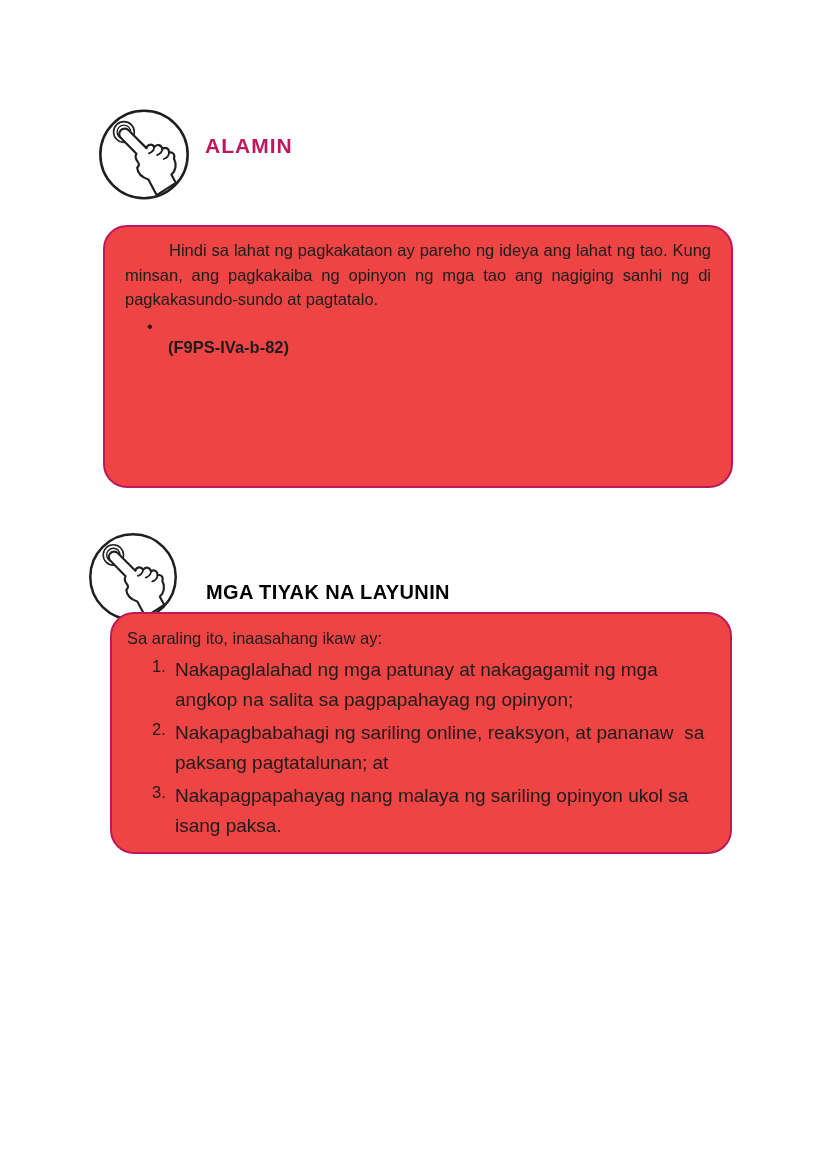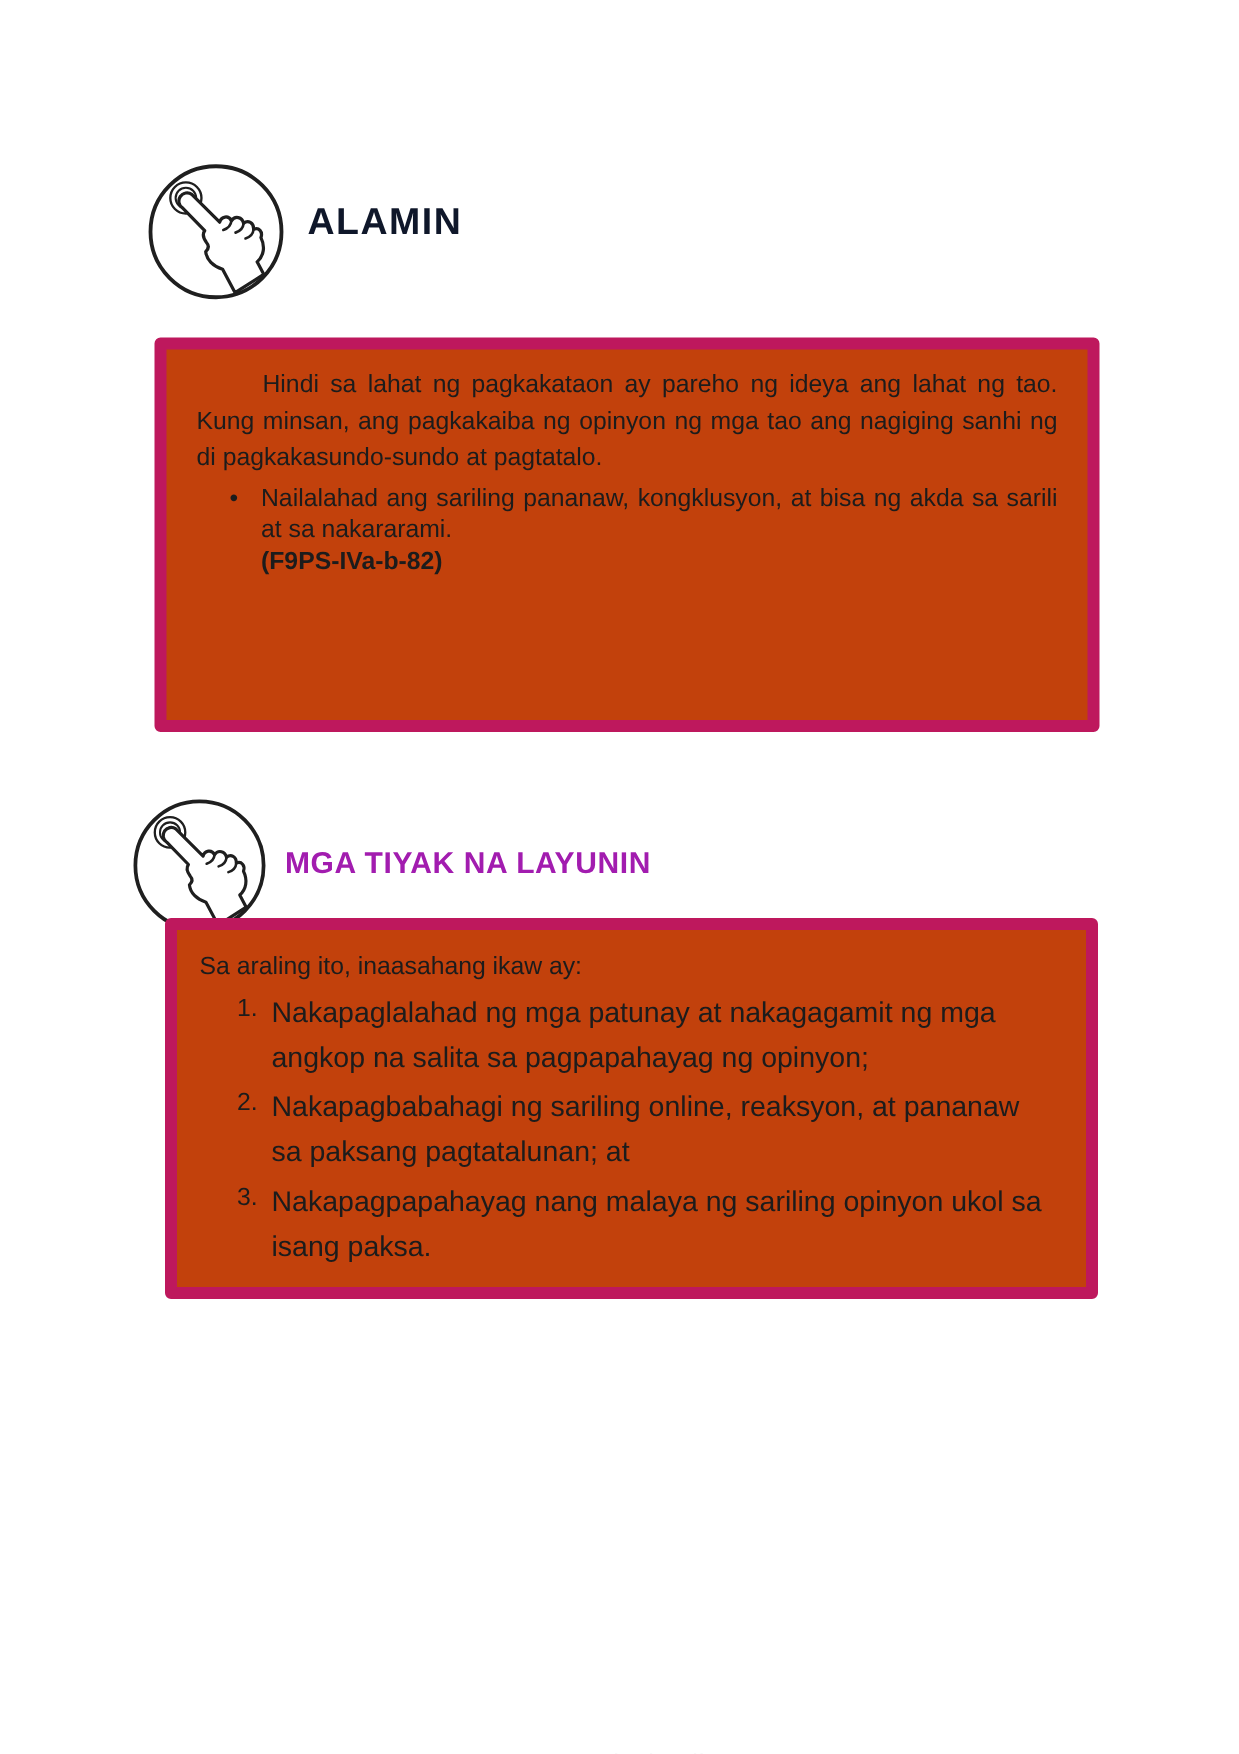--- a/index.html
+++ b/index.html
@@ -7,33 +7,33 @@
     position:relative;
     width:826px;height:1169px;
     background:#ffffff;
     font-family:"Liberation Sans", sans-serif;
     color:#1c1c1c;
     overflow:hidden;
   }
   .section-icon{position:absolute;}
   .heading1{
     position:absolute;left:205px;top:133px;
-    font-size:25px;font-weight:bold;letter-spacing:1px;
-    color:#0f172a;line-height:1.2;margin:0;
+    font-size:21px;font-weight:bold;letter-spacing:1px;
+    color:#be185d;line-height:1.2;margin:0;
   }
   .heading2{
     position:absolute;left:190px;top:564px;
     font-size:20px;font-weight:bold;letter-spacing:0.4px;
-    color:#a21caf;line-height:1.2;margin:0;
+    color:#000000;line-height:1.2;margin:16px;
   }
   .rbox{
     position:absolute;
-    background:#c2410c;
-    border:8px solid #be185d;
-    border-radius:4px;
+    background:#ef4444;
+    border:2px solid #be185d;
+    border-radius:24px;
     box-sizing:border-box;
   }
   .box-alamin{
     left:103px;top:225px;width:630px;min-height:263px;
     padding:11px 20px 7px 20px;
   }
   .box-layunin{
     left:110px;top:612px;width:622px;min-height:193px;
     padding:12px 18px 8px 15px;
   }
@@ -83,21 +83,21 @@
     <path d="M58.5,40.5 C58.2,43.8 56.2,45.8 53,46.8 M66.8,42.3 C66.5,45.6 64.5,47.6 61.3,48.6 M73.6,46.3 C73.3,49.6 71.3,51.6 68.1,52.6" fill="none" stroke="#1f1f1f" stroke-width="1.8" stroke-linecap="round"></path>
   </svg>
 
   <h1 class="heading1">ALAMIN</h1>
 
   <div class="rbox box-alamin">
     <p class="para-just">Hindi sa lahat ng pagkakataon ay pareho ng ideya ang lahat ng tao. Kung minsan, ang pagkakaiba ng opinyon ng mga tao ang nagiging sanhi ng di pagkakasundo-sundo at pagtatalo.</p>
     <div class="li-row bullet-row">
       <span class="li-marker">•</span>
       <div class="li-text">
-        <span>Nailalahad ang sariling pananaw, kongklusyon, at bisa ng akda sa sarili at sa nakararami.</span><br>
+        <br>
         <span class="std-code">(F9PS-IVa-b-82)</span>
       </div>
     </div>
   </div>
 
   <svg class="section-icon" style="left:87px;top:531px;" width="92" height="92" viewBox="0 0 96 96">
     <circle cx="48" cy="48" r="44.6" fill="none" stroke="#1f1f1f" stroke-width="2.6"></circle>
     <circle cx="27.5" cy="25" r="3.4" fill="none" stroke="#1f1f1f" stroke-width="1.4"></circle>
     <circle cx="27.5" cy="25" r="7" fill="none" stroke="#1f1f1f" stroke-width="1.4"></circle>
     <circle cx="27.5" cy="25" r="10.6" fill="none" stroke="#1f1f1f" stroke-width="1.6"></circle>

